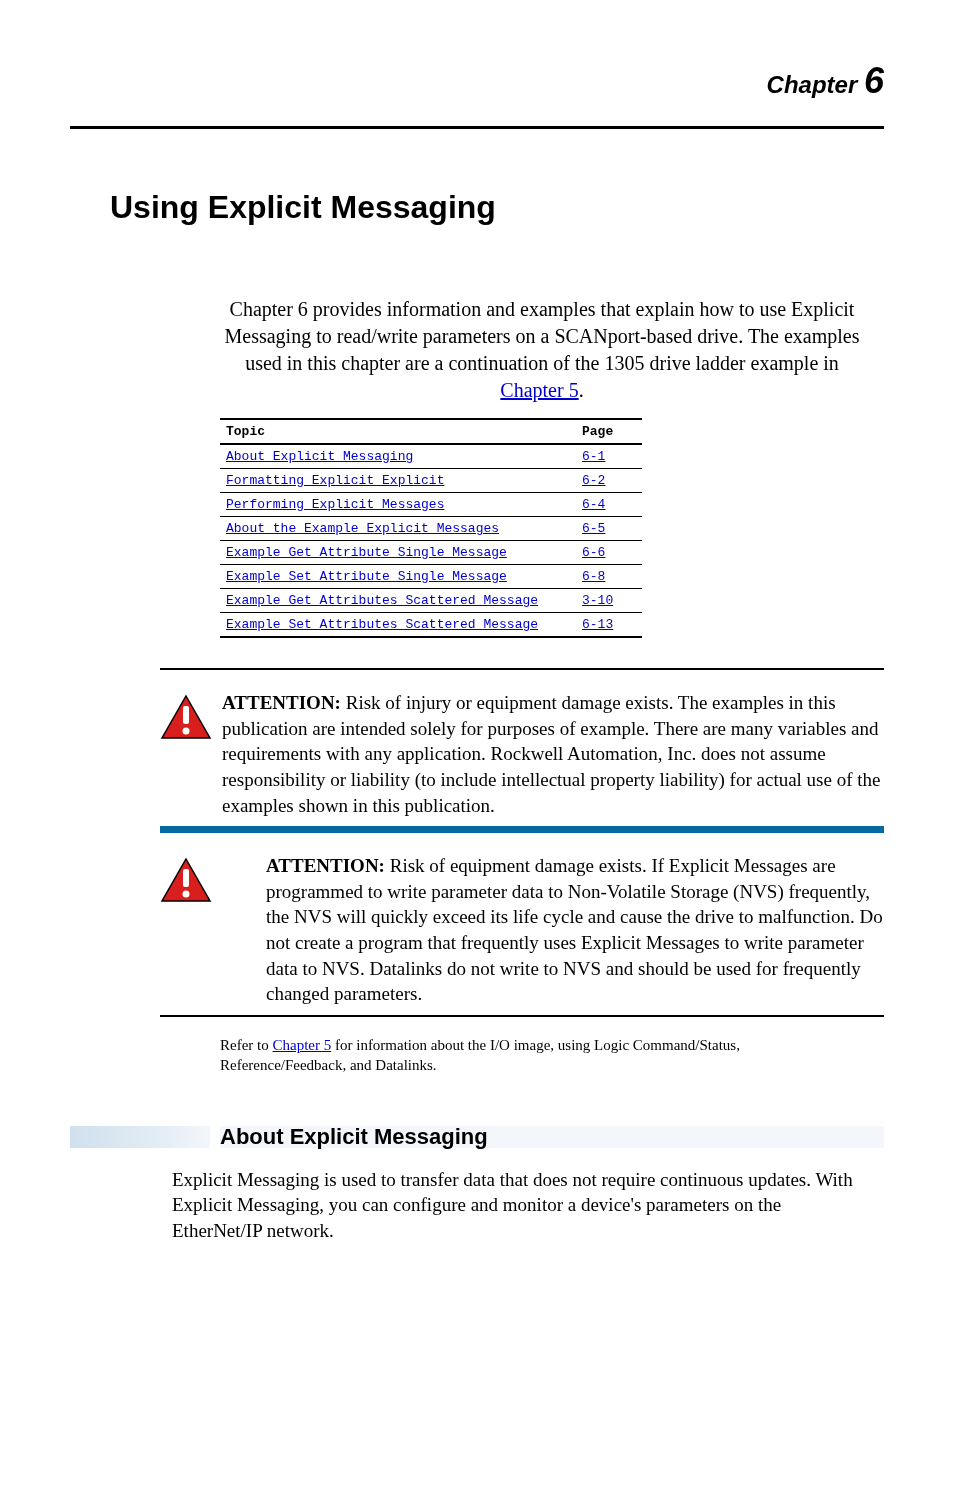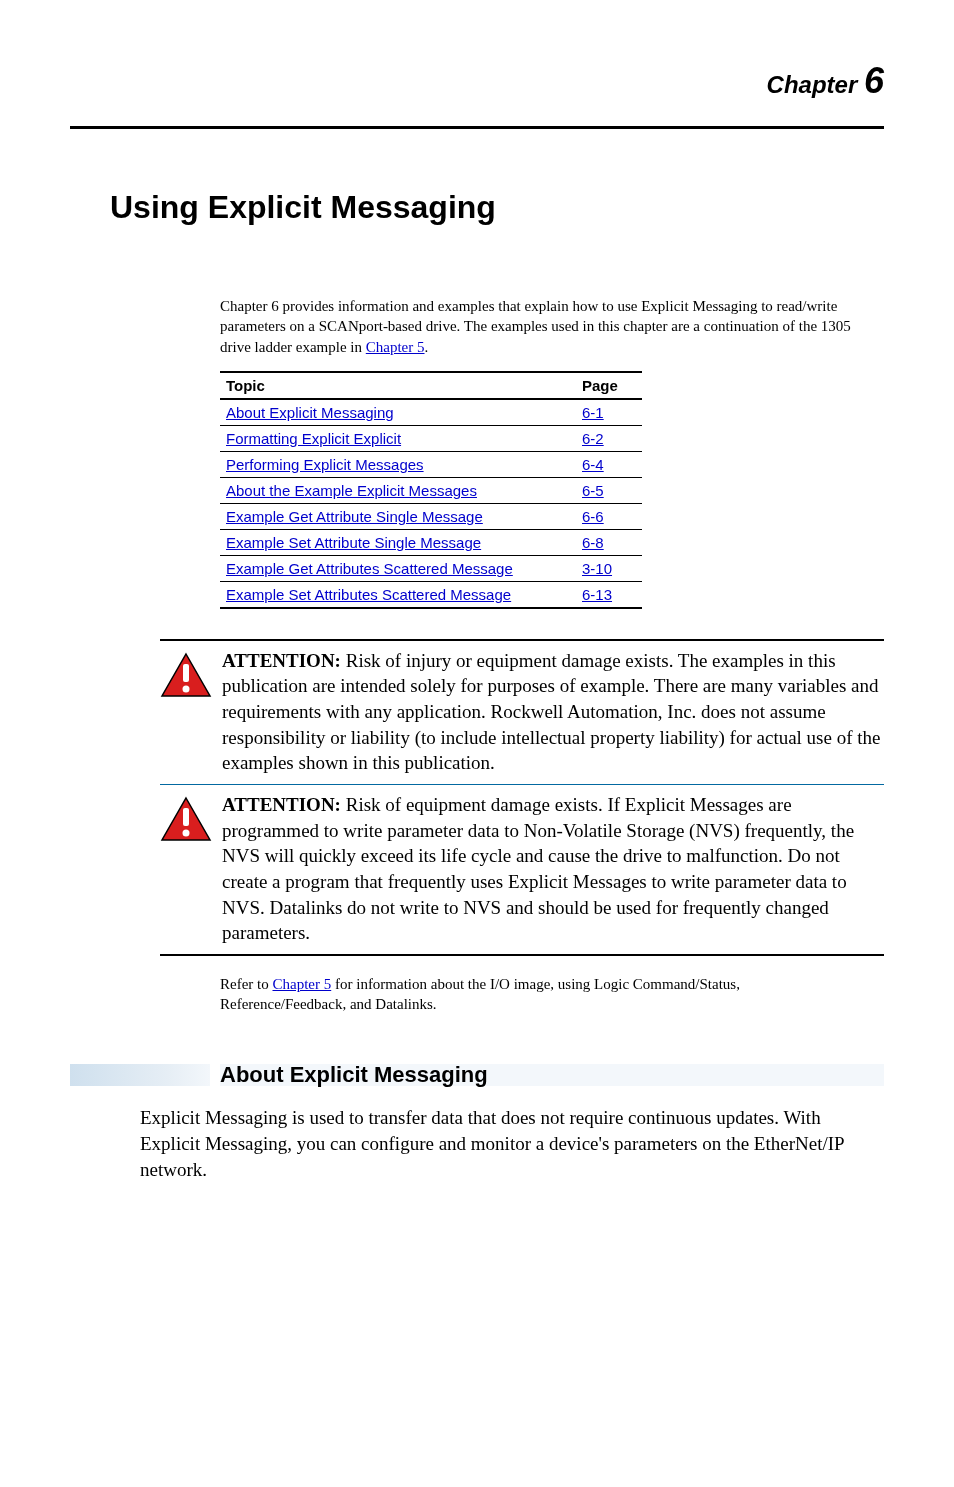--- a/index.html
+++ b/index.html
@@ -34,32 +34,33 @@
     font-weight: bold;
     font-size: 32px;
     margin-left: 40px;
     margin-bottom: 70px;
   }
   .body-block {
     margin-left: 150px;
     margin-right: 20px;
   }
   .intro-para {
-    font-size: 15px;
+    font-size: 20px;
     line-height: 1.35;
     margin-bottom: 14px;
+    text-align: center;
   }
   .link {
     color: #0000cc;
     text-decoration: underline;
   }
   table.topic-table {
     border-collapse: collapse;
-    font-family: Liberation Sans, sans-serif;
-    font-size: 15px;
+    font-family: Liberation Mono, monospace;
+    font-size: 13px;
     margin-bottom: 30px;
   }
   table.topic-table th, table.topic-table td {
     border-top: 1px solid #000;
     border-bottom: 1px solid #000;
     padding: 4px 10px 4px 6px;
     text-align: left;
     vertical-align: top;
   }
   table.topic-table th {
@@ -72,24 +73,25 @@
   table.topic-table tr:last-child td { border-bottom: 2px solid #000; }
   .attention-wrap {
     border-top: 2px solid #000;
     border-bottom: 2px solid #000;
     margin: 0 0 0 90px;
     padding: 0;
   }
   .attention-row {
     display: flex;
     align-items: flex-start;
-    padding: 7px 0 8px 0;
+    padding: 20px 0 8px 0;
   }
   .attention-row + .attention-row {
-    border-top: 1px solid #0369a1;
+    border-top: 7px solid #0369a1;
+    gap: 44px;
   }
   .attention-icon {
     flex: 0 0 56px;
     margin-right: 6px;
     margin-top: 4px;
   }
   .attention-text {
     font-size: 19px;
     line-height: 1.35;
     font-family: "Times New Roman", Times, serif;
@@ -120,21 +122,21 @@
     font-family: Arial, Helvetica, sans-serif;
     font-weight: bold;
     font-size: 22px;
     flex: 1;
     background: #f3f7fb;
     padding: 0 0 0 0;
     height: 22px;
     line-height: 22px;
   }
   .section-body {
-    margin-left: 70px;
+    margin-left: 102px;
     margin-right: 20px;
     font-size: 19px;
     line-height: 1.35;
   }
 </style>
 </head>
 <body>
 
 <div class="page">
 

